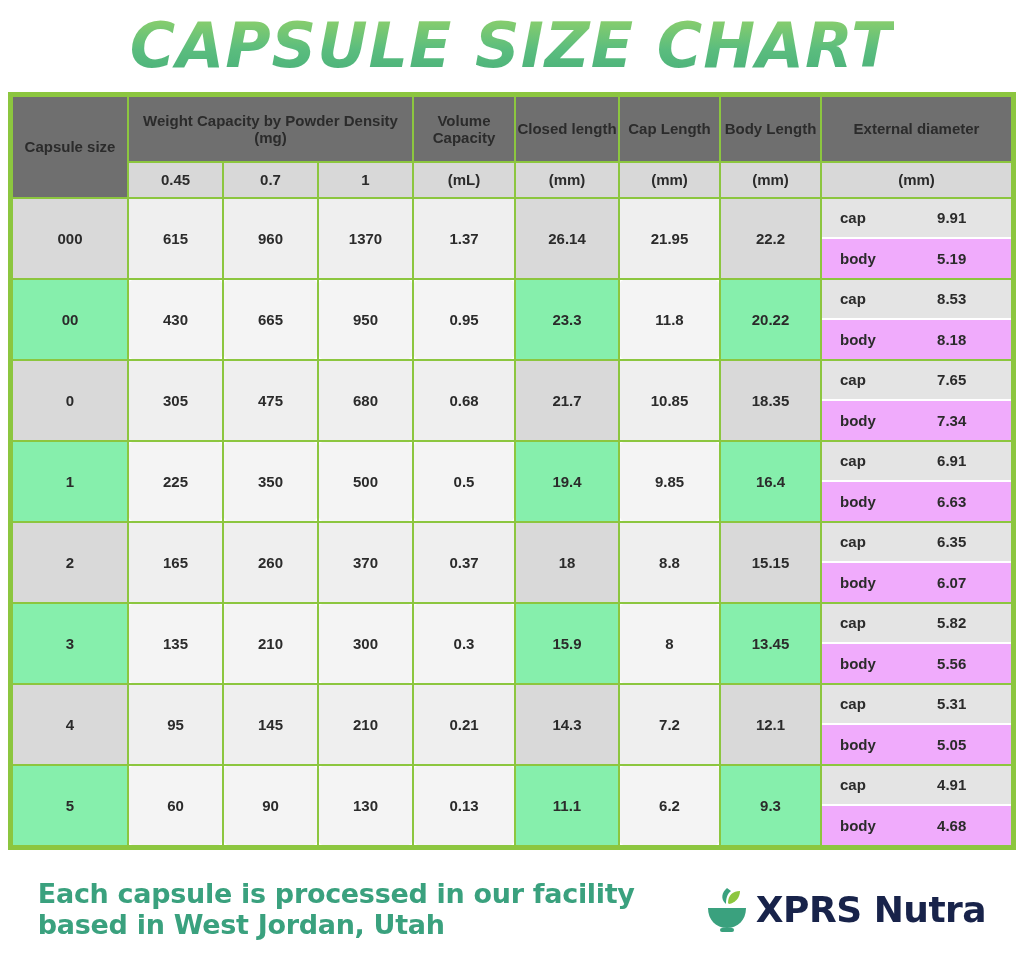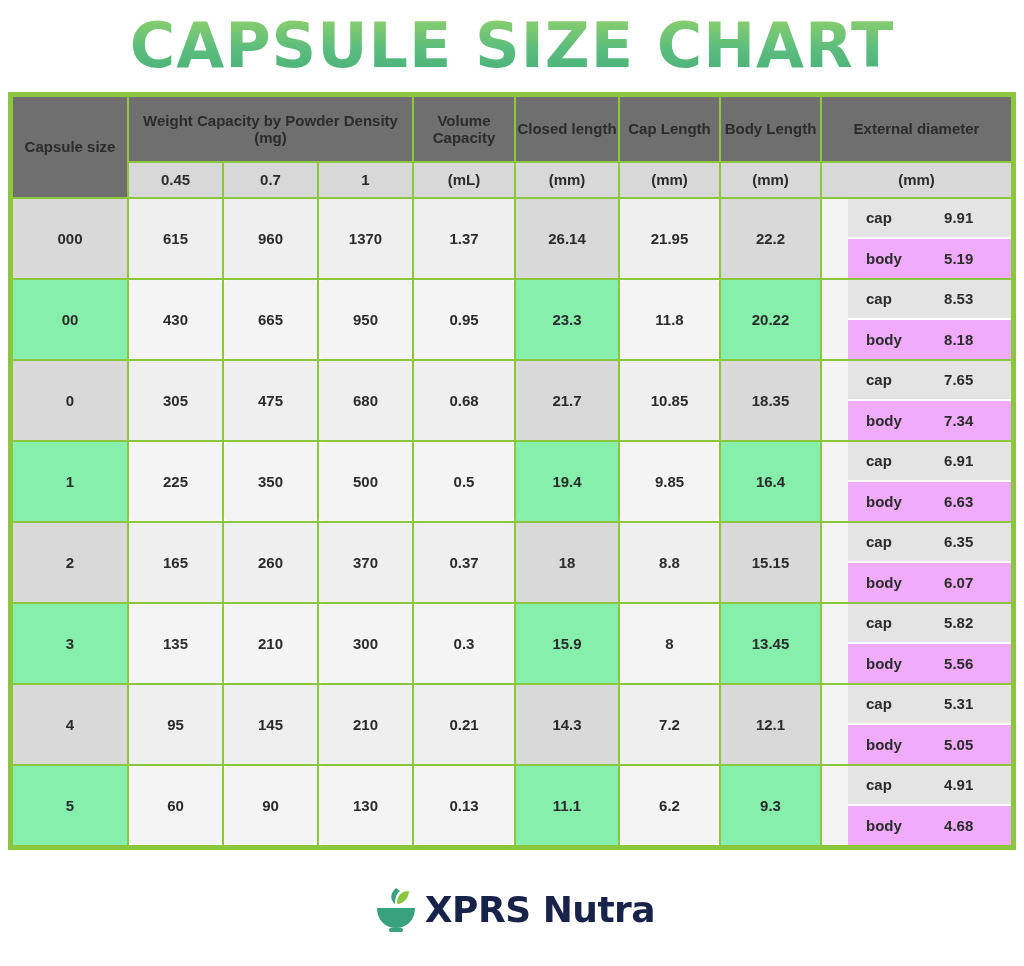--- a/index.html
+++ b/index.html
@@ -23,20 +23,21 @@
   }
 
   
   .title-wrap {
     height: 92px;
     display: flex;
     align-items: center;
     justify-content: center;
     padding-top: 0;
     box-sizing: border-box;
+    font-style: italic;
   }
   .title {
     font-family: "DejaVu Sans", sans-serif;
     font-weight: 900;
     font-size: 62px;
     letter-spacing: 1px;
     line-height: 1;
     background: linear-gradient(180deg, #8fd06a 0%, #5bbd7e 55%, #49b07a 100%);
     -webkit-background-clip: text;
     background-clip: text;
@@ -94,21 +95,20 @@
 
   
   td.ext {
     padding: 0;
     background: #f4f4f4;
   }
   .ext-inner {
     display: flex;
     flex-direction: column;
     height: 100%;
-    padding-left: 26px;
   }
   .ext-row {
     flex: 1 1 50%;
     display: flex;
     align-items: center;
     justify-content: space-around;
     padding: 0 18px;
     box-sizing: border-box;
     font-size: 15px;
     font-weight: bold;
@@ -375,20 +375,21 @@
                   <span class="ext-val">4.68</span>
                 </div>
               </div>
             </td>
           </tr>
         </tbody>
     </table>
   </div>
 
   <div class="footer">
+    <div class="footer-text">Each capsule is processed in our facility based in West Jordan, Utah</div>
     <div class="brand">
       <div class="brand-mark">
         <svg viewBox="0 0 54 54" width="54" height="54" aria-hidden="true">
           <path d="M27 6 C22 10, 20 17, 26 22 C26 17, 27 12, 31 9 Z" fill="#3aa17e"></path>
           <path d="M29 22 C35 21, 40 16, 40 9 C33 9, 28 13, 28 21 Z" fill="#8cc63f"></path>
           <path d="M8 26 H46 C46 38, 38 46, 27 46 C16 46, 8 38, 8 26 Z" fill="#3aa17e"></path>
           <rect x="20" y="46" width="14" height="4" rx="2" fill="#3aa17e"></rect>
         </svg>
       </div>
       <div class="brand-name">XPRS Nutra</div>

